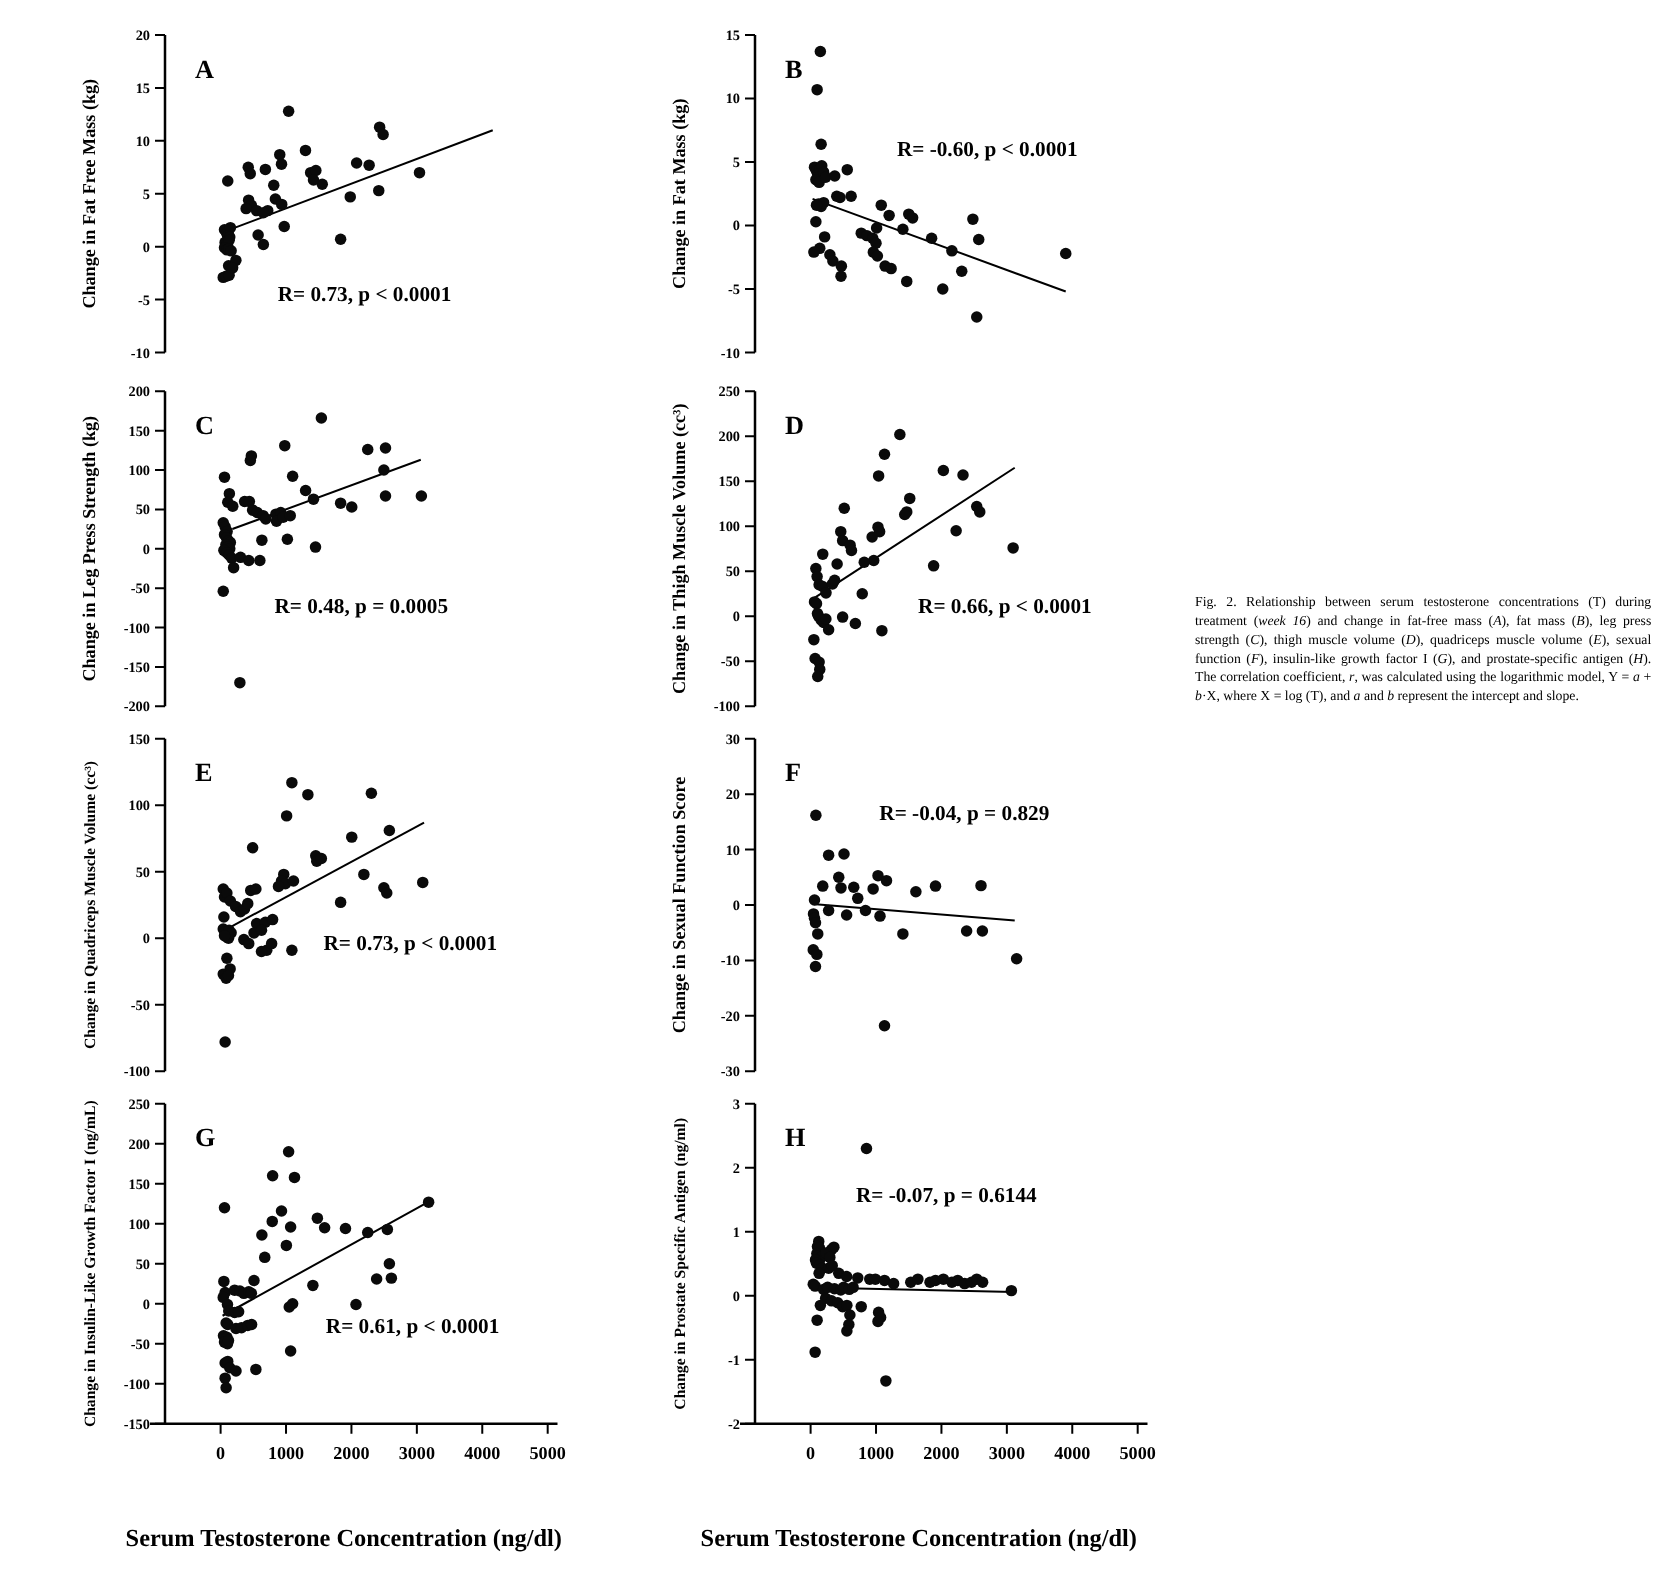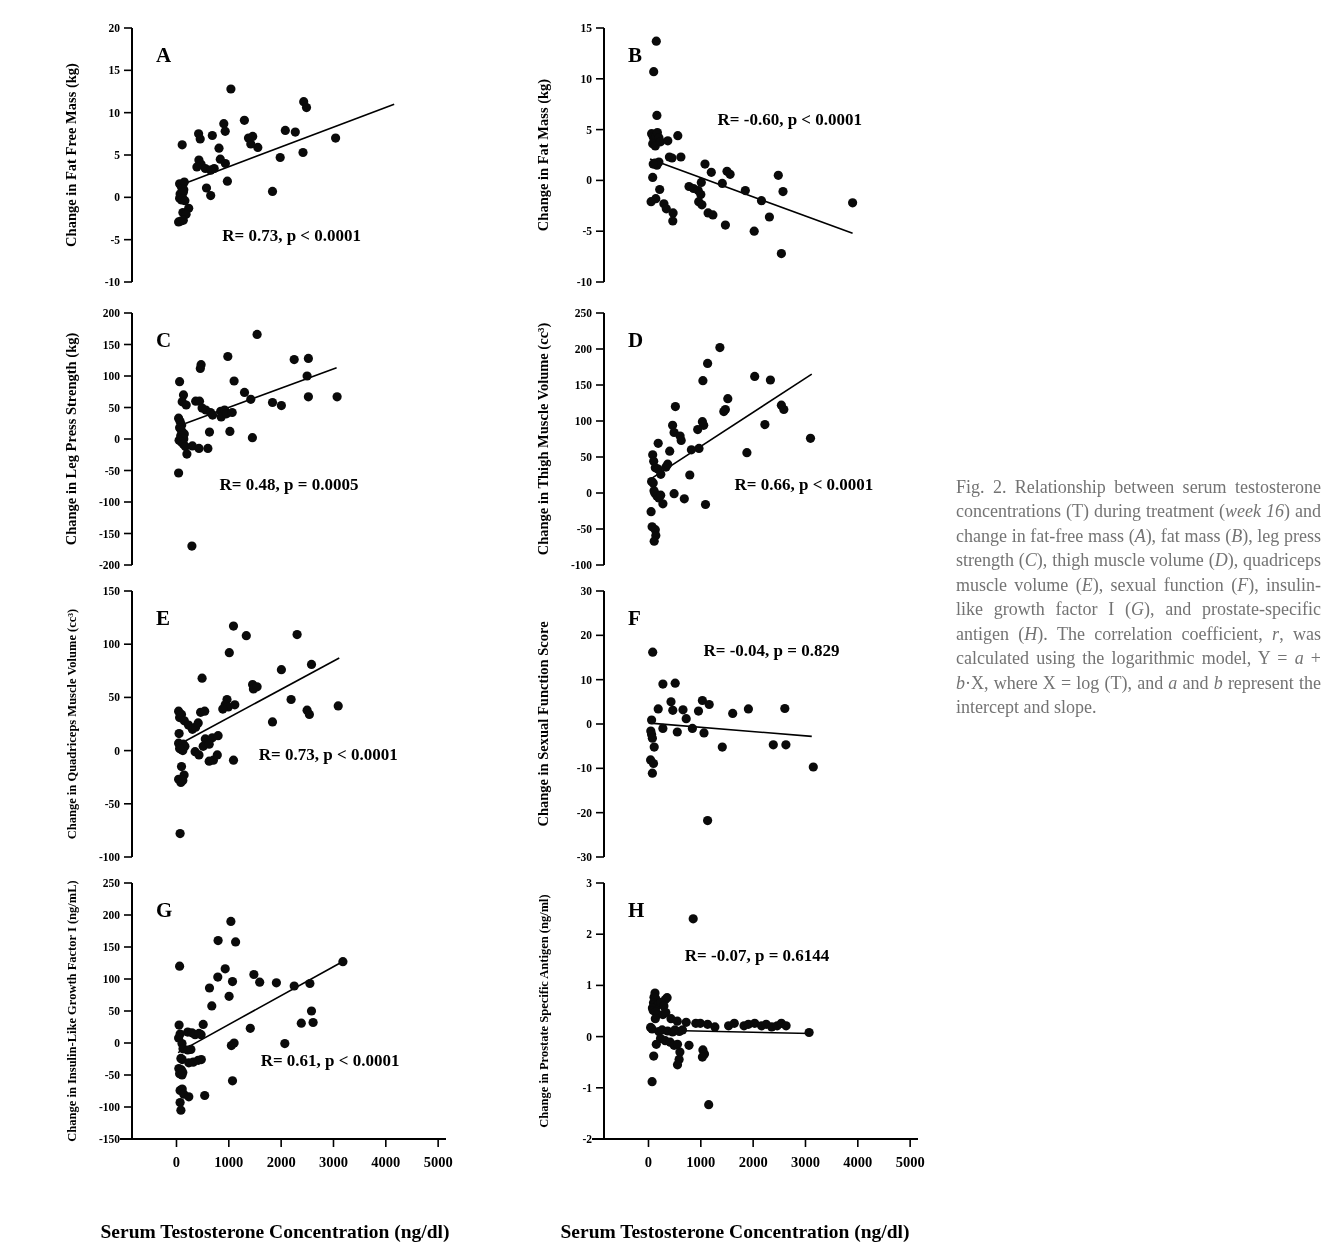--- a/index.html
+++ b/index.html
@@ -12,23 +12,23 @@
     grid-template-rows:285px 278px 292px 340px 56px;
     background:#fff;
   }
   .cell{overflow:visible;}
   .cell.leftcol{padding-left:14px;}
   .cell.rightcol{padding-left:6px;}
   svg text{font-family:"Liberation Serif","DejaVu Serif",serif;font-weight:bold;fill:#000;}
   .caption{
     grid-column:3;grid-row:2/5;
     padding:178px 10px 0 26px;
-    font-size:18px;line-height:1.36;
+    font-size:11px;line-height:1.36;
     text-align:justify;
-    color:#737373;
+    color:#000000;
   }
   .caption i{font-style:italic;}
   .xtitle{
     grid-row:5;
     font-weight:bold;font-size:19.5px;
     text-align:center;
     padding-top:14px;
   }
   .xtitle.leftcol{grid-column:1;padding-left:70px;}
   .xtitle.rightcol{grid-column:2;padding-left:60px;}

